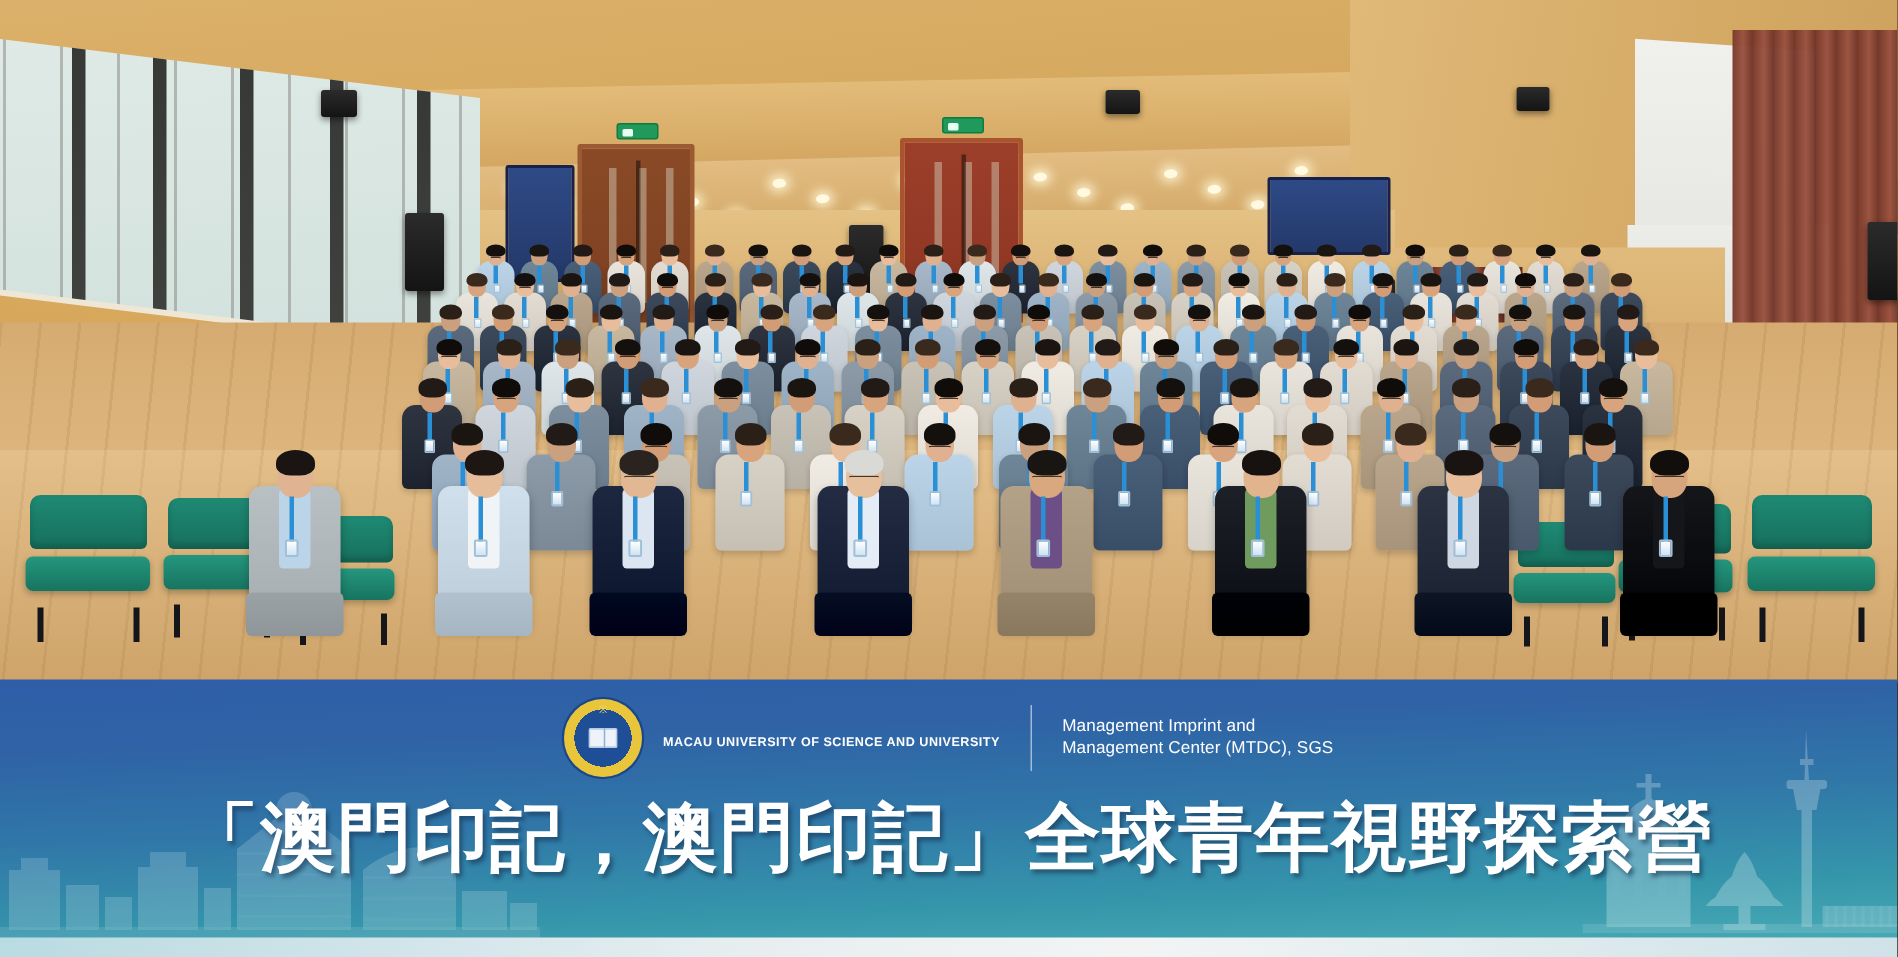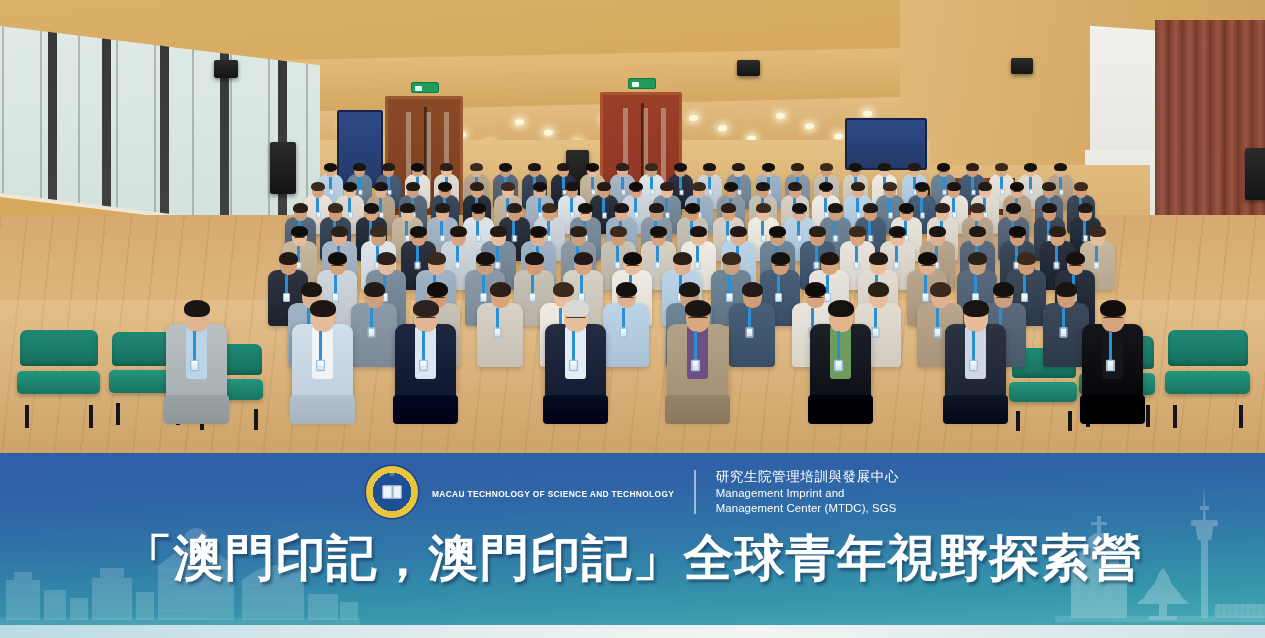--- a/index.html
+++ b/index.html
@@ -2225,25 +2225,24 @@
 
     <div class="lockup">
       <div class="seal">
         <span class="cap"></span>
         <span class="ringtxt"></span>
         <span class="inner">
           <span class="book"></span>
         </span>
       </div>
       <div class="uni">
-        <span class="uni-en">MACAU TECHNOLOGY OF SCIENCE AND TECHNOLOGY</span>
+        <span class="uni-en">MACAU UNIVERSITY OF SCIENCE AND UNIVERSITY</span>
       </div>
       <div class="divider"></div>
       <div class="dept">
-        <div class="dept-cn">研究生院管理培訓與發展中心</div>
         <div class="dept-en">Management Imprint and</div>
         <div class="dept-en">Management Center (MTDC), SGS</div>
       </div>
     </div>
 
     <div class="title-cn">「澳門印記，澳門印記」全球青年視野探索營</div>
 
     <div class="bottom-strip"></div>
   </div>
 </div>

